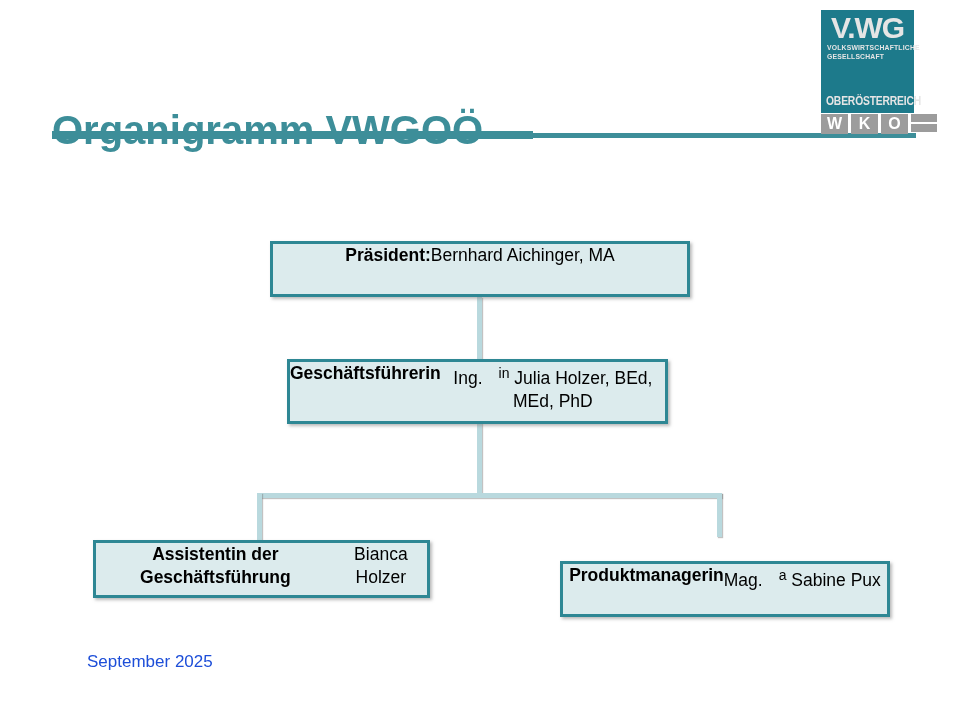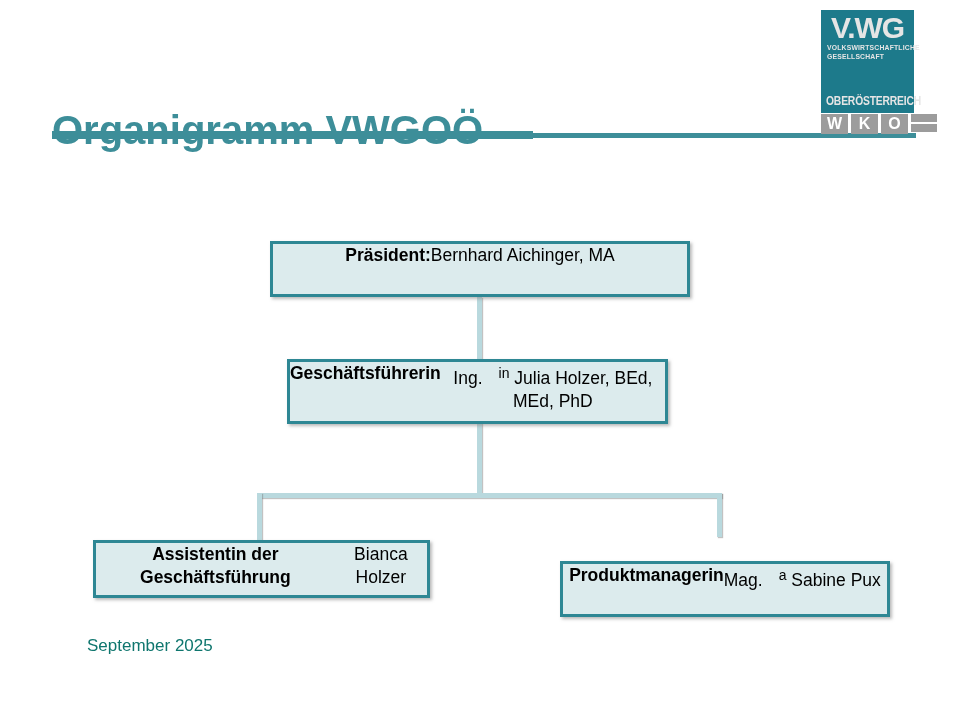--- a/index.html
+++ b/index.html
@@ -55,21 +55,21 @@
     box-shadow:2px 2px 3px rgba(130,130,130,0.55);
     font-size:17.5px;line-height:23px;
   }
   .node .role{font-weight:bold;}
   .node-president{left:270px;top:241px;width:420px;height:56px;}
   .node-ceo{left:287px;top:359px;width:381px;height:65px;justify-content:center;}
   .node-assistant{left:93px;top:540px;width:337px;height:58px;}
   .node-pm{left:560px;top:537px;width:330px;height:56px;margin-top:24px;}
   .sup{font-size:14px;vertical-align:6px;padding-left:16px;}
 
-  .slide-date{position:absolute;left:87px;top:636px;font-size:17px;color:#0f766e;}
+  .slide-date{position:absolute;left:87px;top:652px;font-size:17px;color:#1d4ed8;}
 </style>
 </head>
 <body>
 
 <div class="slide">
 
   <div class="slide-title">Organigramm VWGOÖ</div>
   <div class="rule-main"></div>
   <div class="rule-title"></div>
 

